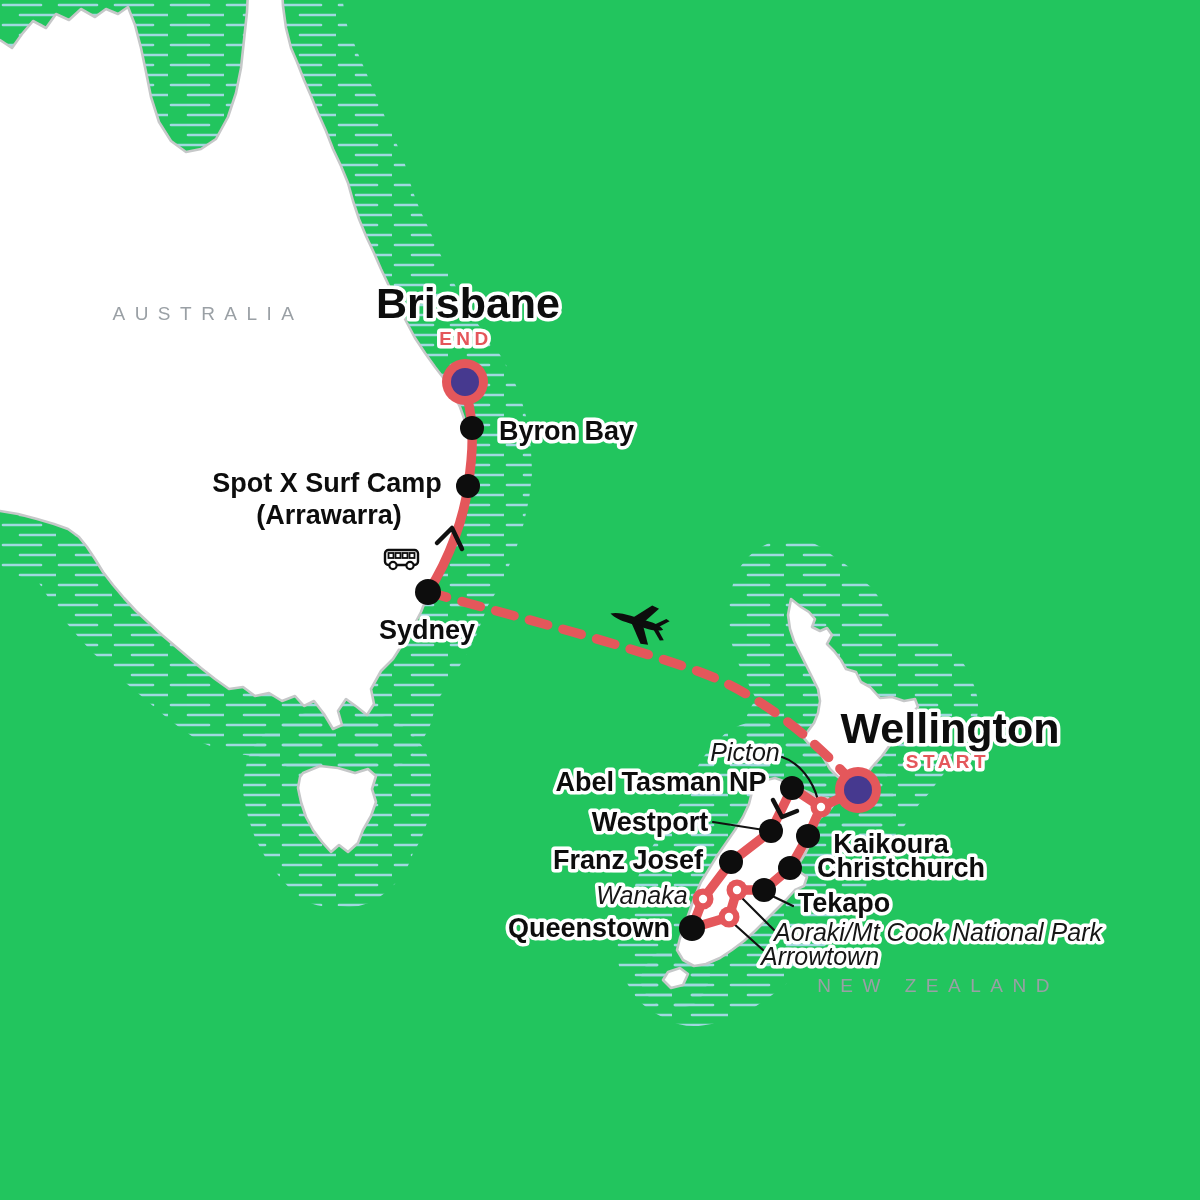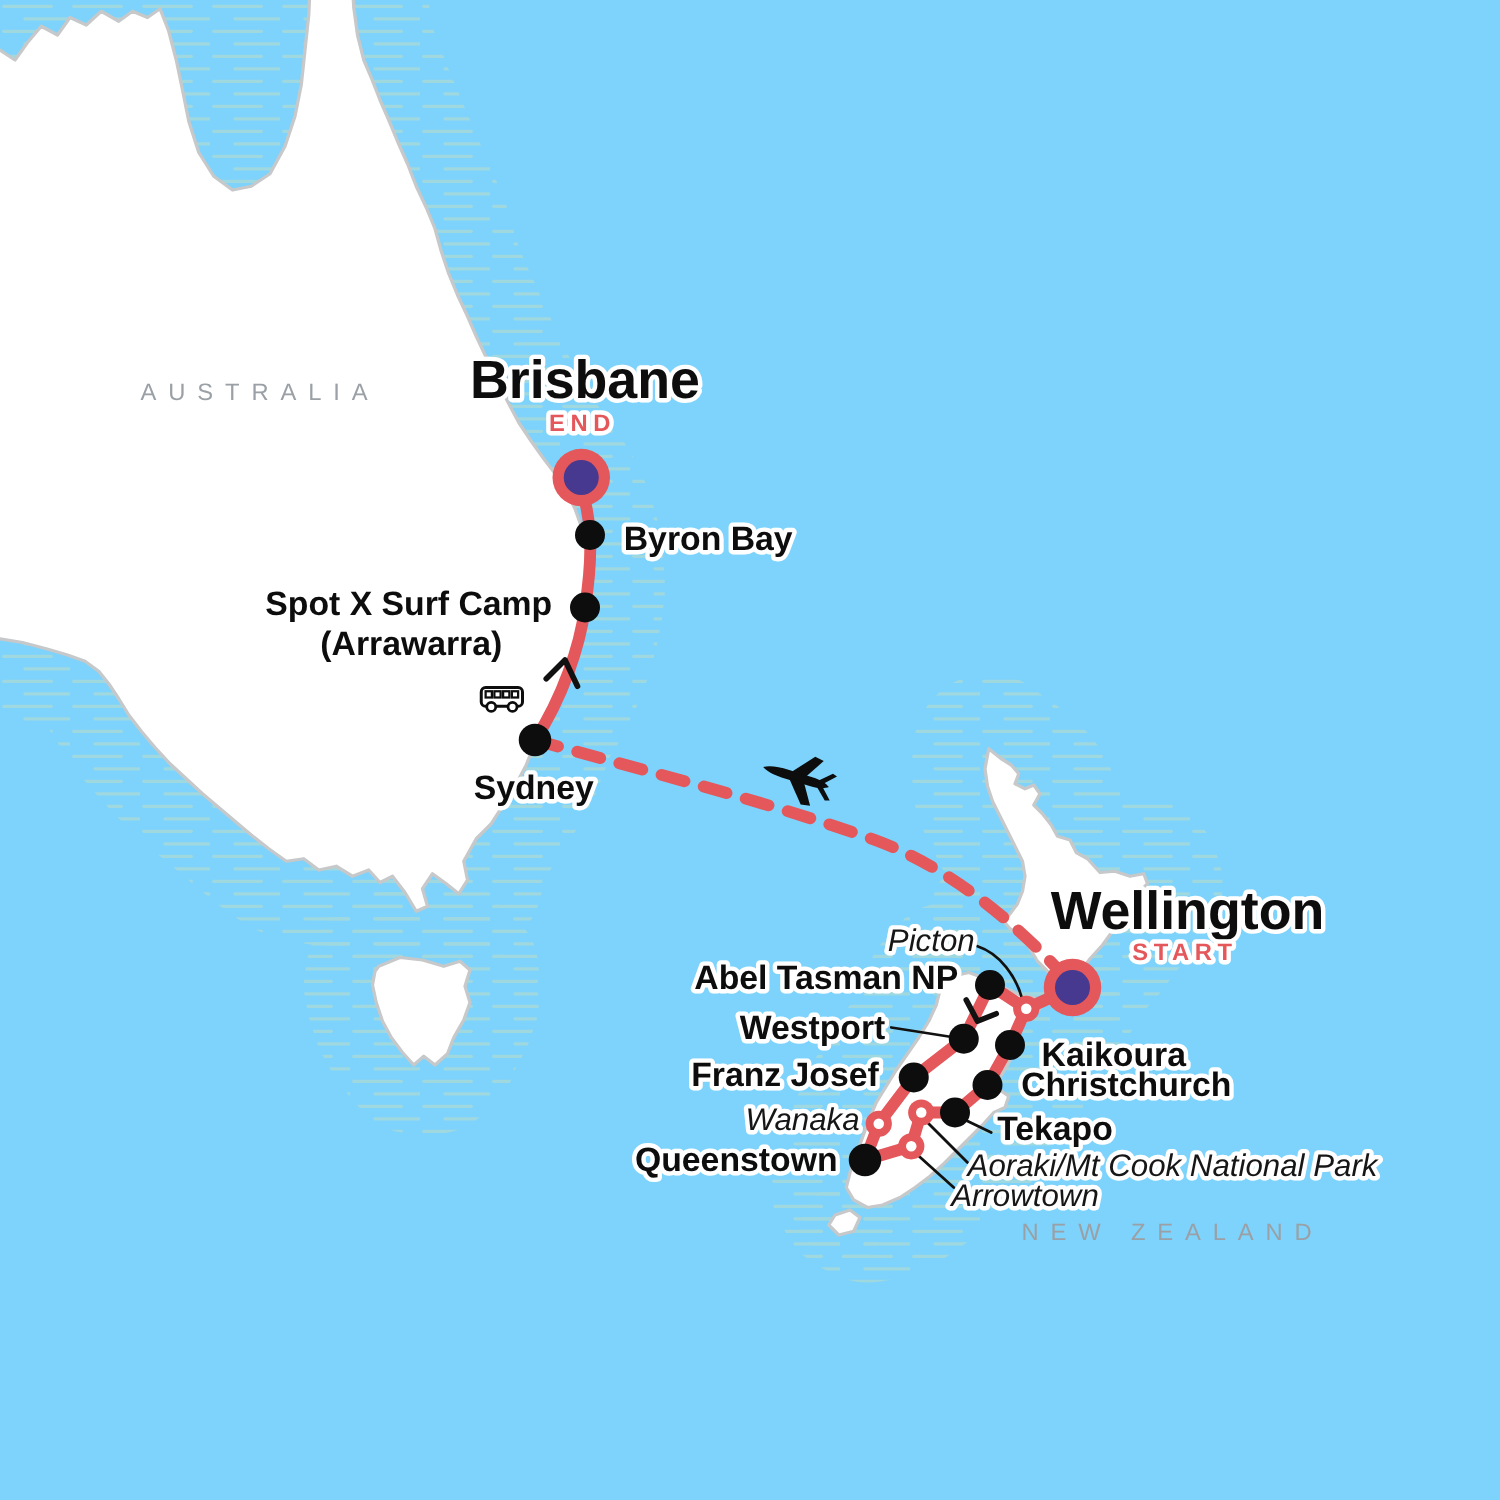--- a/index.html
+++ b/index.html
@@ -1,16 +1,16 @@
 <!DOCTYPE html>
 <html><head>
 <meta charset="utf-8">
 <style>
   html,body{margin:0;padding:0;background:#ffffff;}
-  .page{width:1200px;height:1200px;position:relative;background:#7dd3fc;overflow:hidden;}
+  .page{width:1200px;height:1200px;position:relative;background:#22c55e;overflow:hidden;}
   svg{display:block;}
   .lbl{font-family:"Liberation Sans",sans-serif;paint-order:stroke;stroke:#ffffff;stroke-width:7px;stroke-linejoin:round;}
   .lbl-city{font-weight:700;font-size:27px;fill:#0d0d0d;}
   .lbl-city-lg{font-weight:700;font-size:43px;fill:#0d0d0d;}
   .lbl-tag{font-weight:700;font-size:19px;}
   .lbl-region{font-weight:400;font-size:19px;stroke-width:0;}
   .lbl-italic{font-style:italic;font-weight:400;font-size:25px;fill:#161616;}
 </style>
 </head>
 <body>

